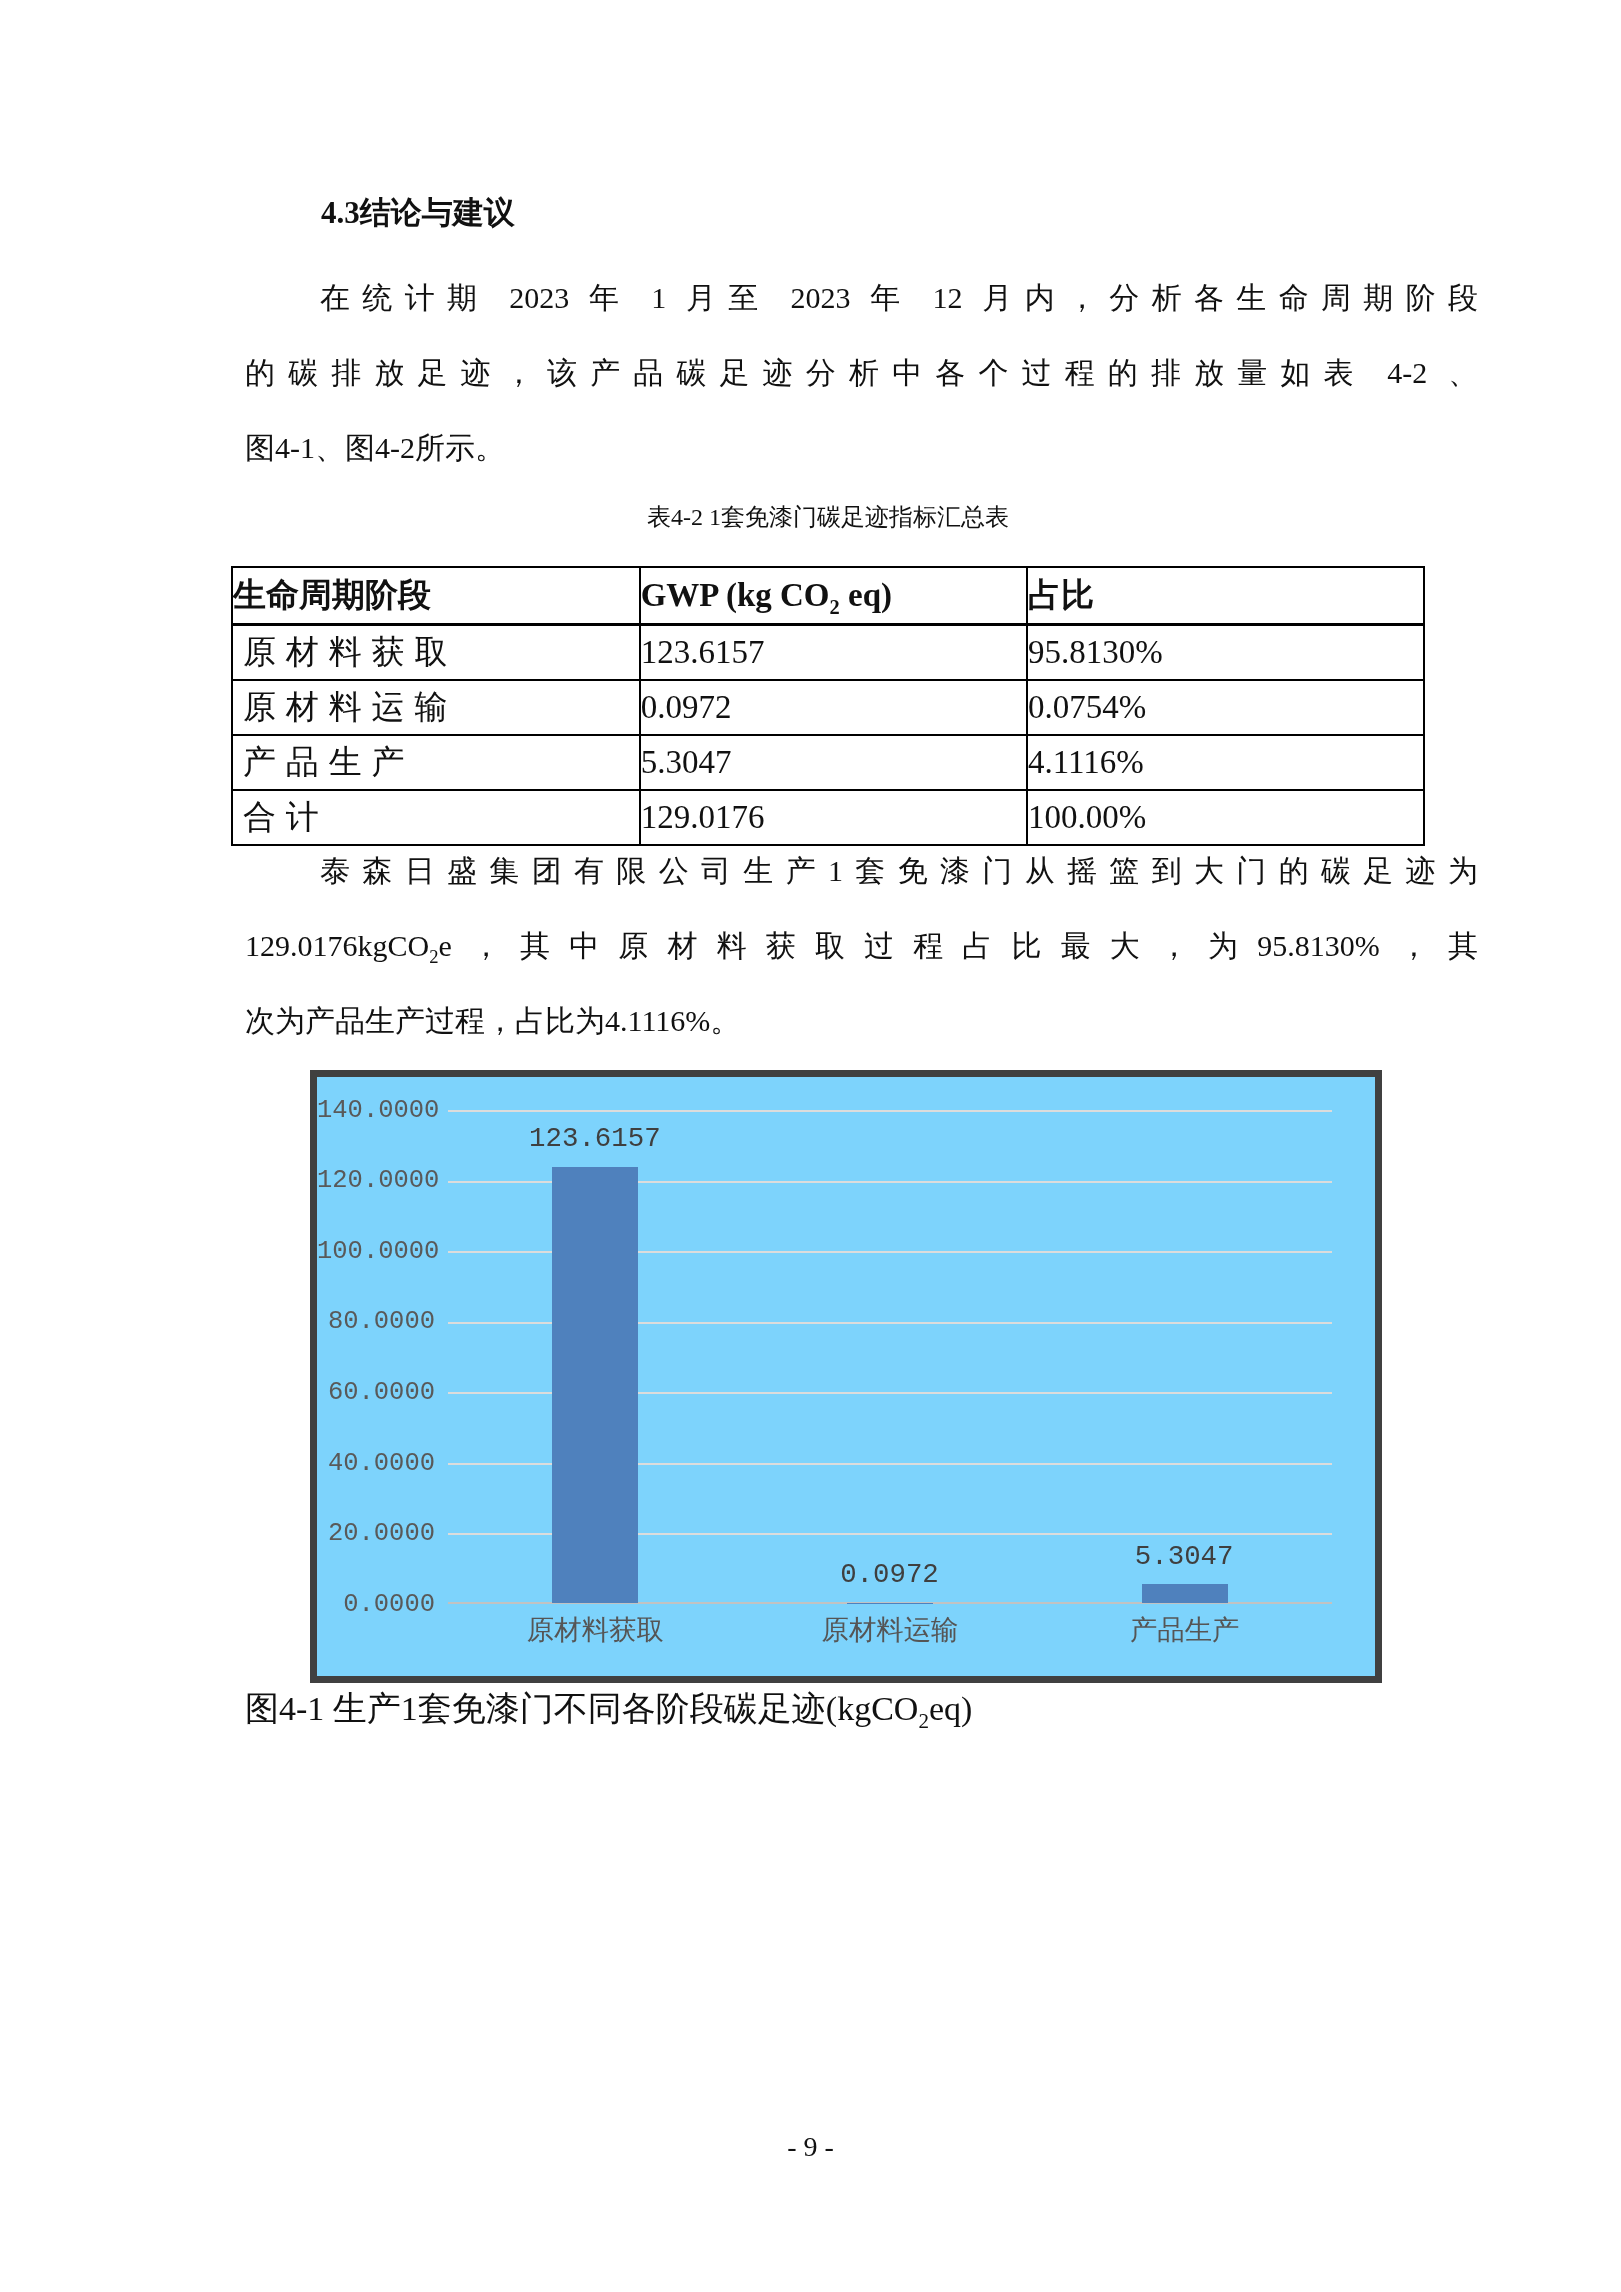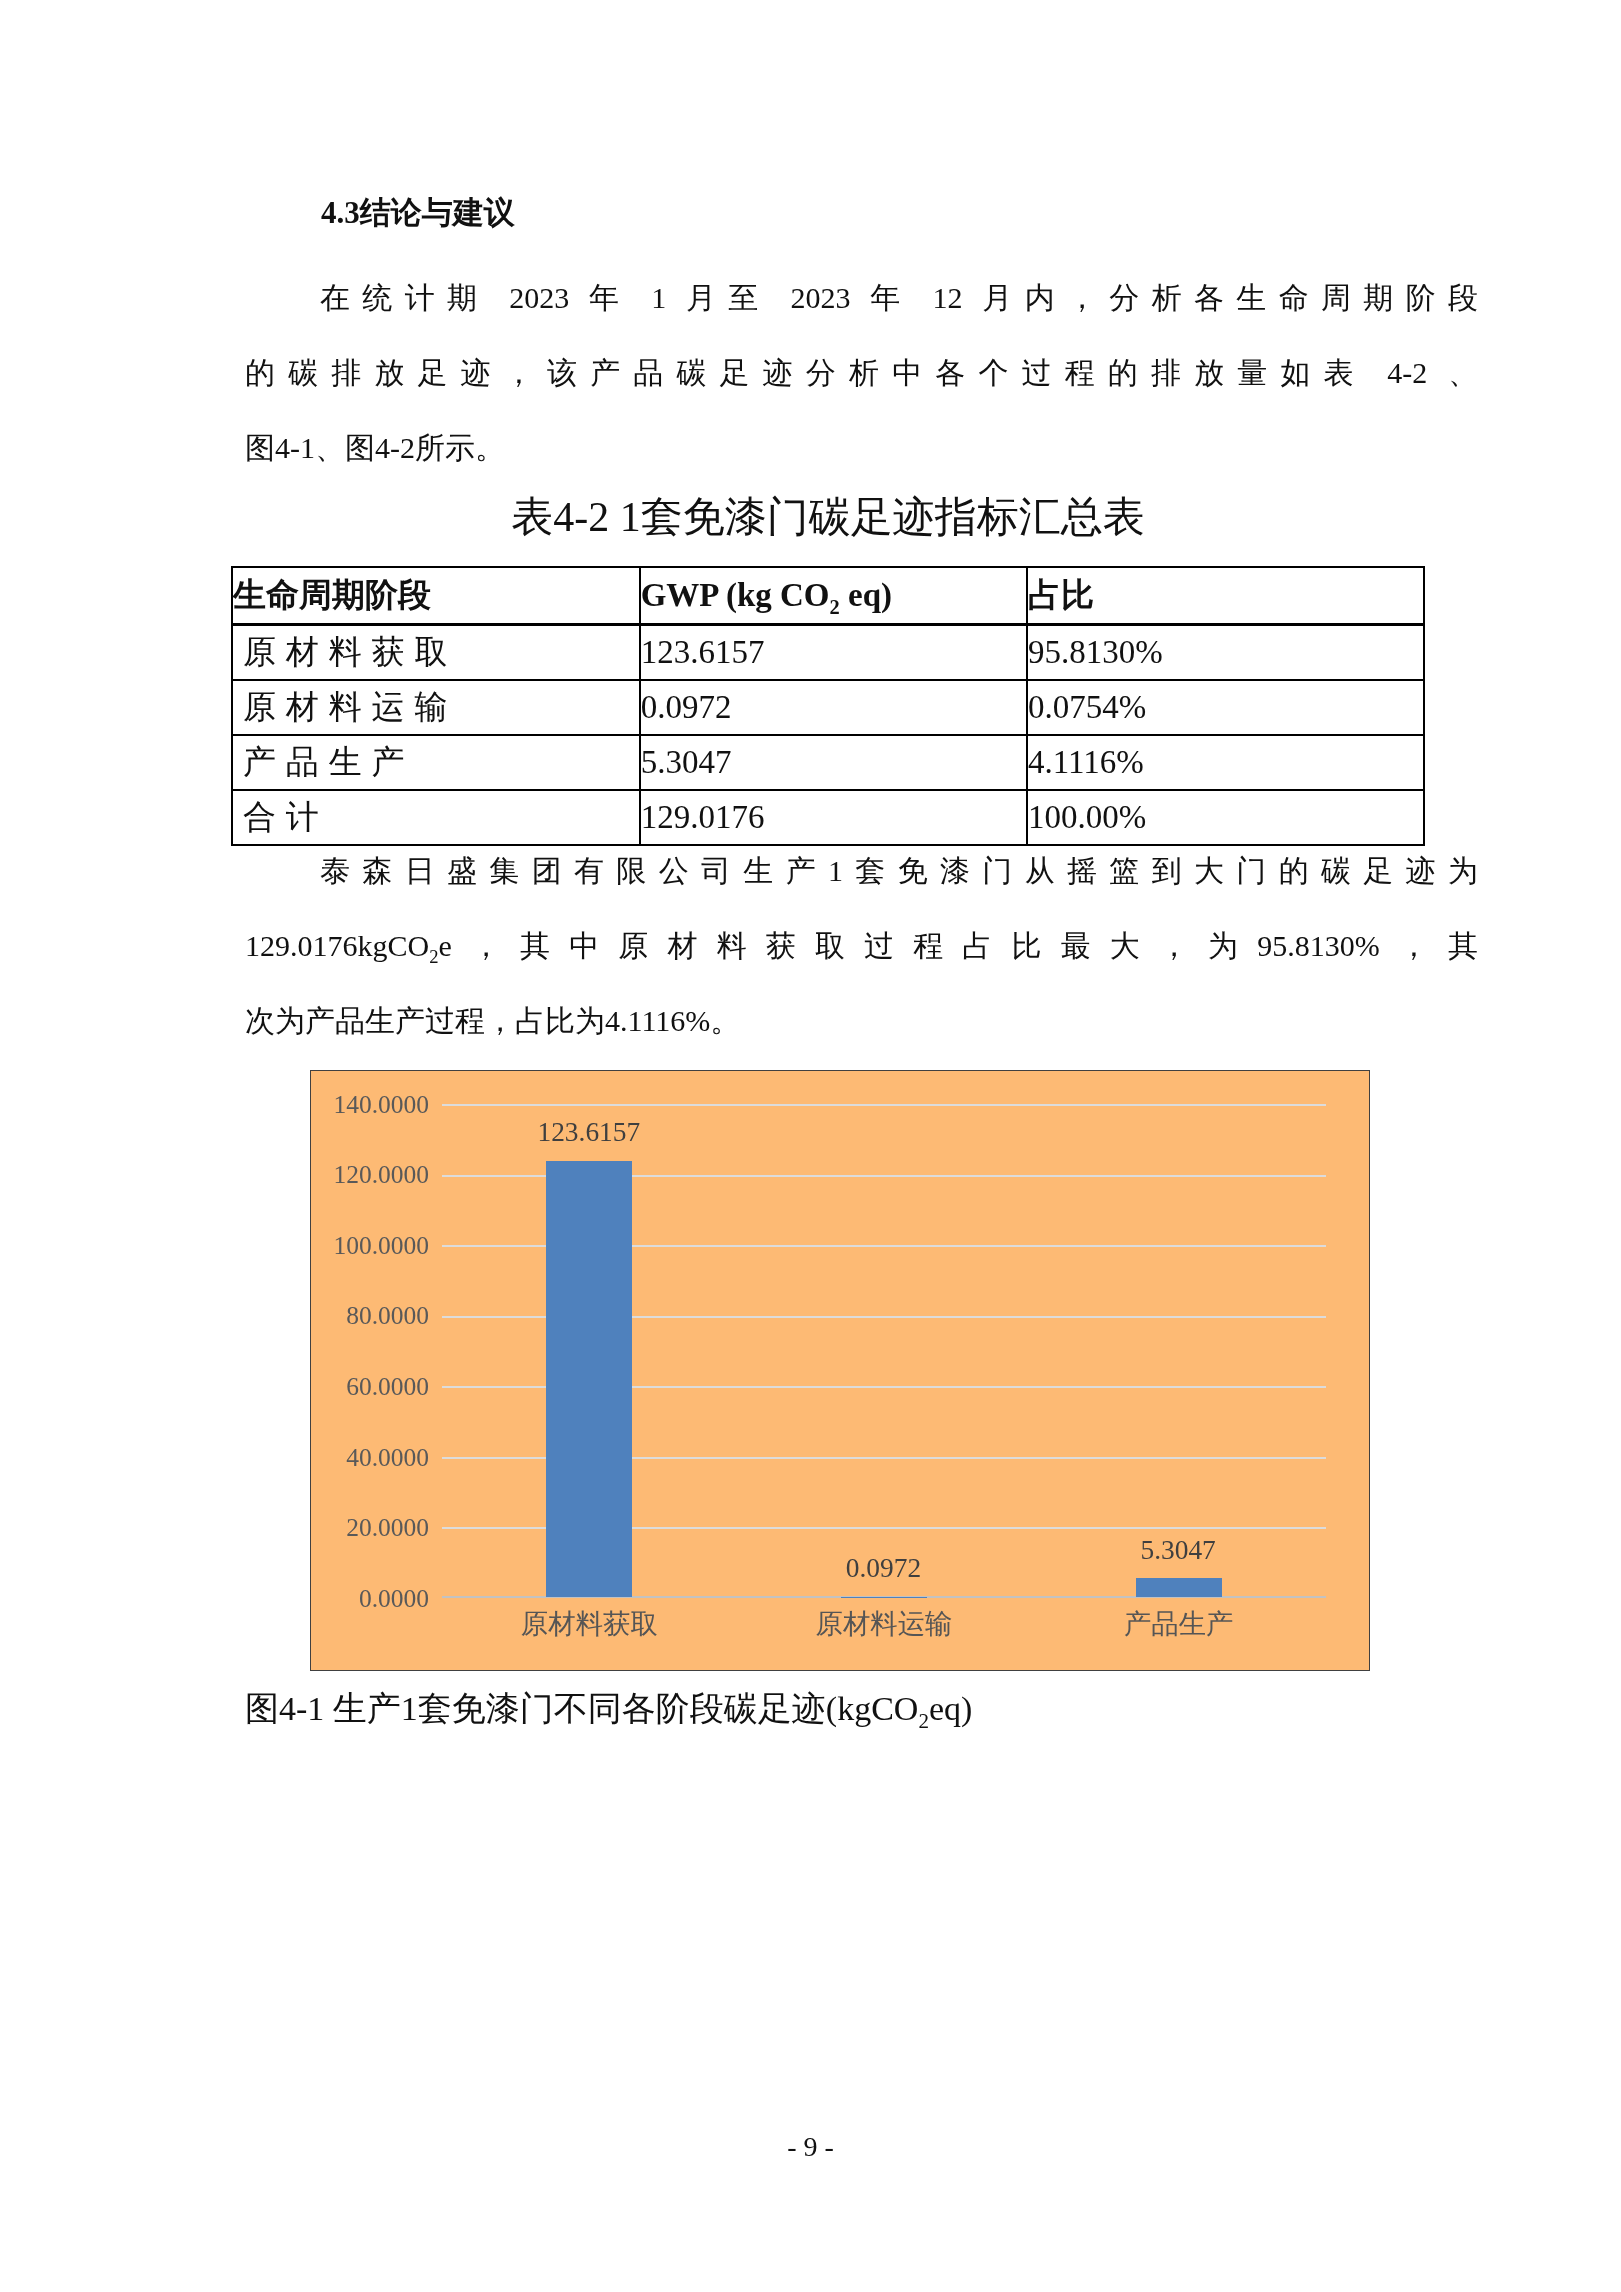--- a/index.html
+++ b/index.html
@@ -33,21 +33,21 @@
   .para .line.justify { text-align: justify; text-align-last: justify; }
   .para .line.indent { text-indent: 75px; }
   #para1 { top: 260px; }
   #para2 { top: 833px; }
   sub { font-size: 0.62em; line-height: 0; }
 
   
   .table-title {
     position: absolute;
     left: 231px; top: 496px; width: 1194px;
-    font-size: 42px; text-align: center; line-height: 43px;
+    font-size: 24px; text-align: center; line-height: 43px;
   }
   table.summary {
     position: absolute;
     left: 231px; top: 566px; width: 1194px;
     border-collapse: collapse;
     table-layout: fixed;
     font-size: 33px;
   }
   table.summary th, table.summary td {
     border: 2px solid #000;
@@ -58,23 +58,23 @@
   table.summary th { height: 55px; font-weight: bold; }
   table.summary td { height: 53px; font-weight: normal; }
   table.summary thead th { border-bottom: 3.9px solid #000; }
   td.stage { letter-spacing: 0.3em; text-indent: 0.3em; }
   col.c1 { width: 34.2%; } col.c2 { width: 32.5%; } col.c3 { width: 33.3%; }
 
   
   .chart-box {
     position: absolute;
     left: 310px; top: 1070px; width: 1058px; height: 599px;
-    background: #fdba74;
-    border: 1px solid #404040;
-    font-family: Liberation Serif, serif;
+    background: #7dd3fc;
+    border: 7px solid #404040;
+    font-family: Liberation Mono, monospace;
   }
   .plot {
     position: absolute;
     left: 131px; top: 33px; width: 884px; height: 494px;
   }
   .gridline {
     position: absolute; left: 0; width: 100%; height: 2px;
     background: #dcdcdc;
   }
   .gridline.zero { background: #c2c2c2; }

